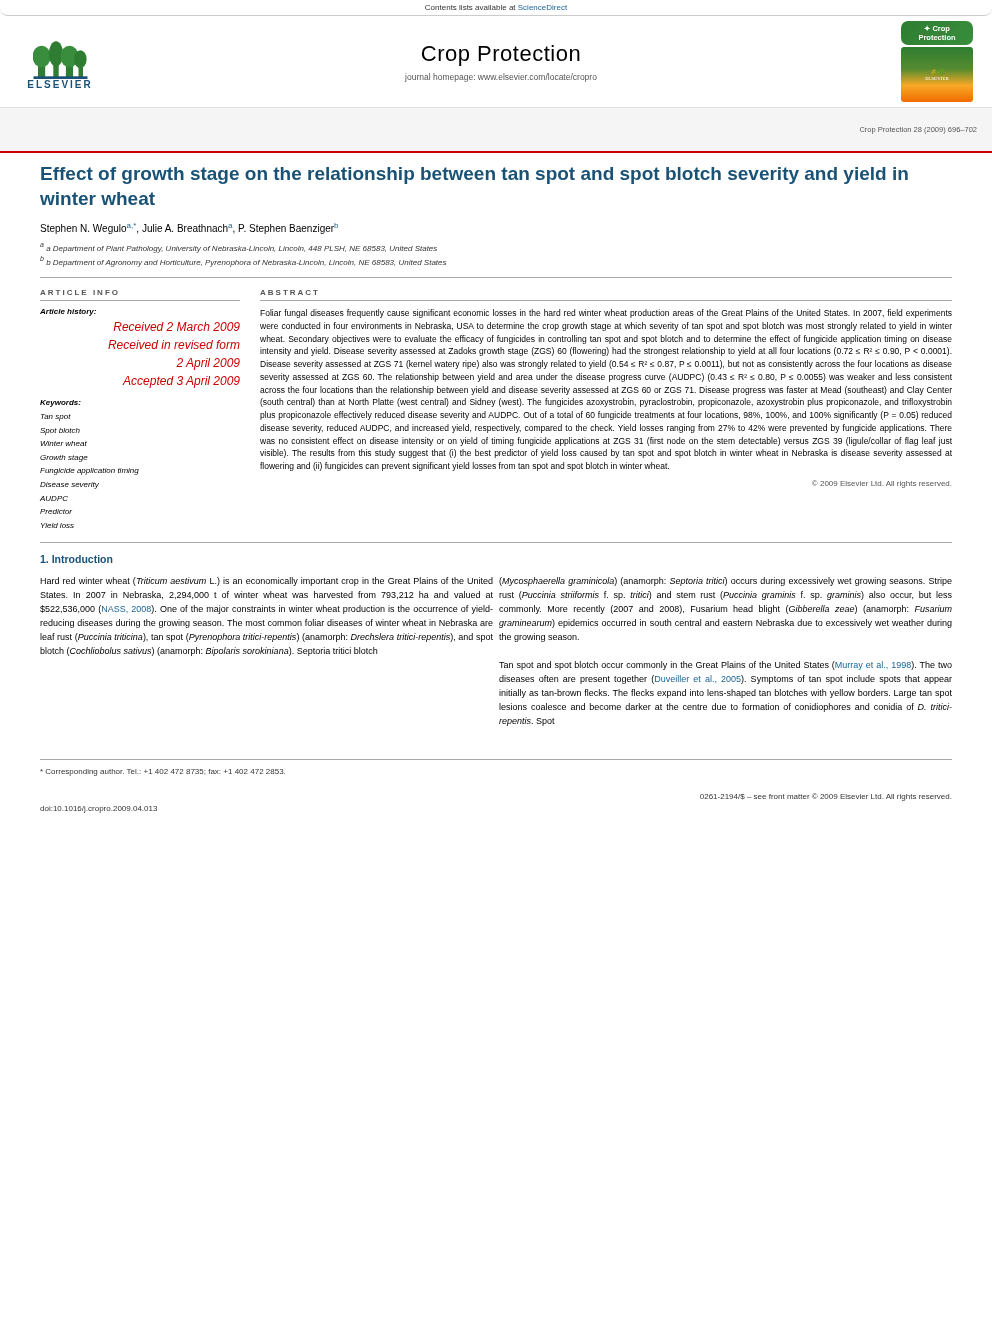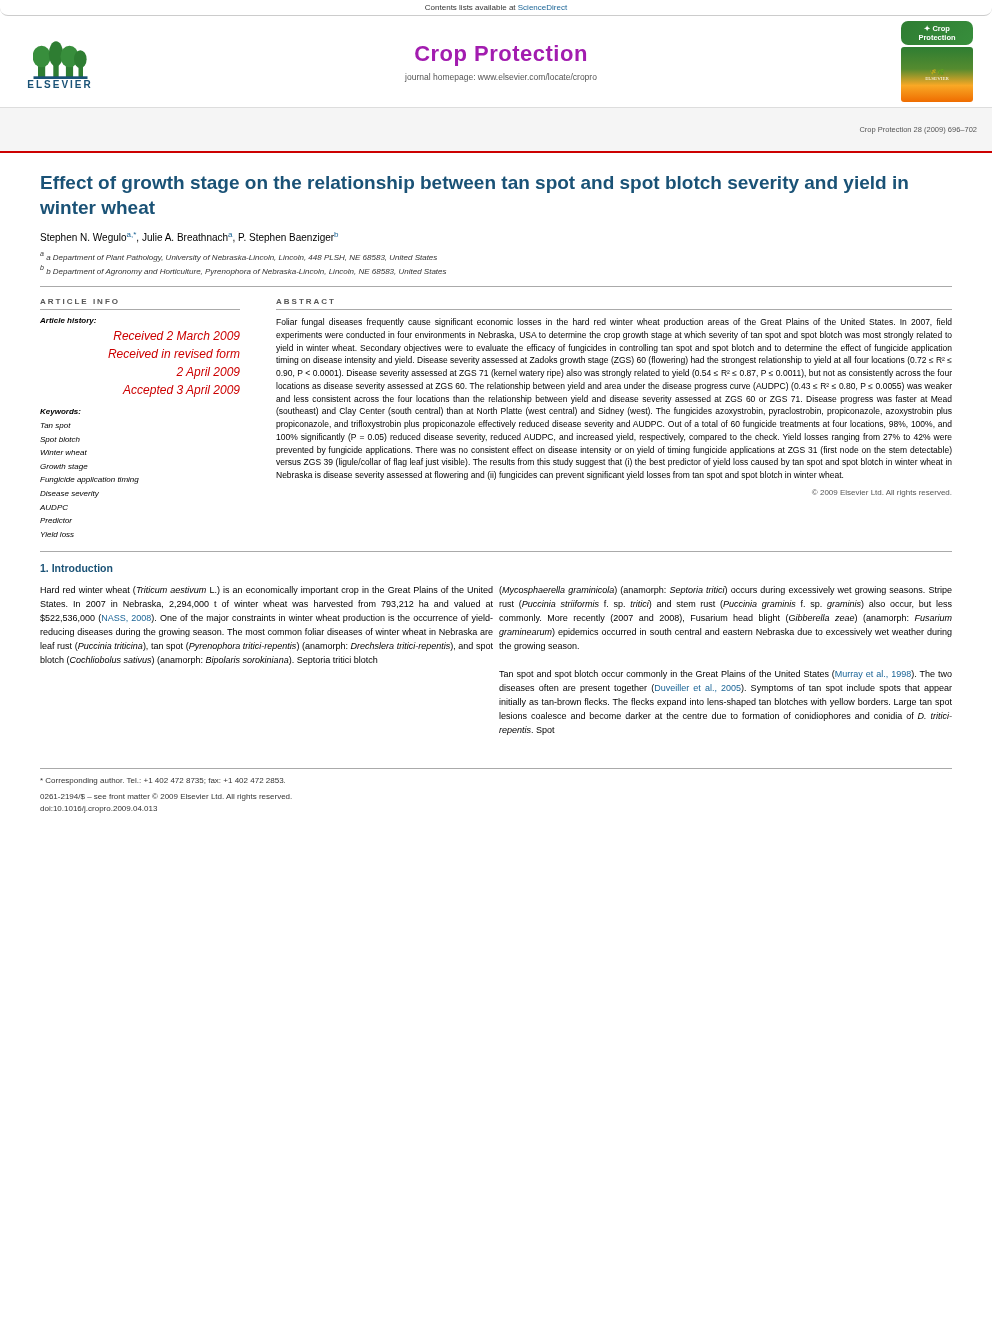--- a/index.html
+++ b/index.html
@@ -51,22 +51,22 @@
       letter-spacing: 2px;
       font-family: Arial, sans-serif;
     }
 
     .journal-title-center {
       flex: 1;
       text-align: center;
     }
     .journal-title-center h1 {
       font-size: 22px;
-      font-weight: bold;
-      color: #a21caf;
+      font-weight: normal;
+      color: #000000;
       font-family: Arial, sans-serif;
       letter-spacing: 0.5px;
     }
     .journal-homepage {
       font-size: 8.5px;
       color: #555;
       font-family: Arial, sans-serif;
       margin-top: 5px;
     }
 
@@ -106,21 +106,21 @@
       border-top: 1px solid #ddd;
       font-size: 7.5px;
       color: #555;
       text-align: right;
       padding: 17px 15px;
       font-family: Arial, sans-serif;
     }
 
     
     .article-content {
-      padding: 18px 40px 15px 40px;
+      padding: 9px 40px 15px 40px;
     }
 
     .article-title {
       font-size: 19px;
       font-weight: bold;
       color: #1a5276;
       line-height: 1.3;
       margin-bottom: 10px;
       font-family: Arial, sans-serif;
     }
@@ -144,21 +144,21 @@
 
     .divider-line {
       border: none;
       border-top: 1px solid #aaa;
       margin: 10px 0;
     }
 
     
     .two-col {
       display: flex;
-      gap: 36px;
+      gap: 20px;
       margin-top: 8px;
     }
     .col-left {
       width: 200px;
       min-width: 200px;
     }
     .col-right {
       flex: 1;
     }
 
@@ -388,19 +388,19 @@
       </div>
     </div>
   </div>
 
 </div>
 
 <div class="page-footer">
   <div class="footnote-text">
     <span>* Corresponding author. Tel.: +1 402 472 8735; fax: +1 402 472 2853.</span>
   </div>
-  <div class="footnote-text" style="margin-top:4px;">
+  <div class="footnote-text" style="margin-top:13px;text-align:right;">
     <span>0261-2194/$ – see front matter © 2009 Elsevier Ltd. All rights reserved.</span>
   </div>
   <div class="footnote-text">
     <span>doi:10.1016/j.cropro.2009.04.013</span>
   </div>
 </div>
 
 </body></html>

